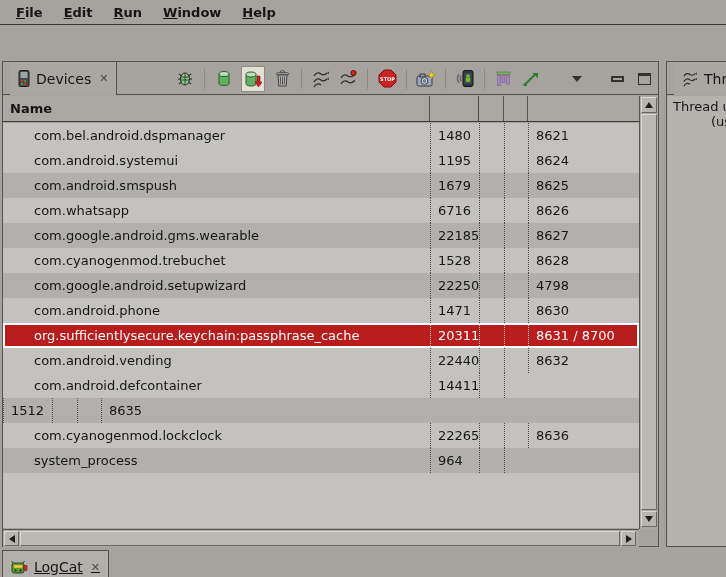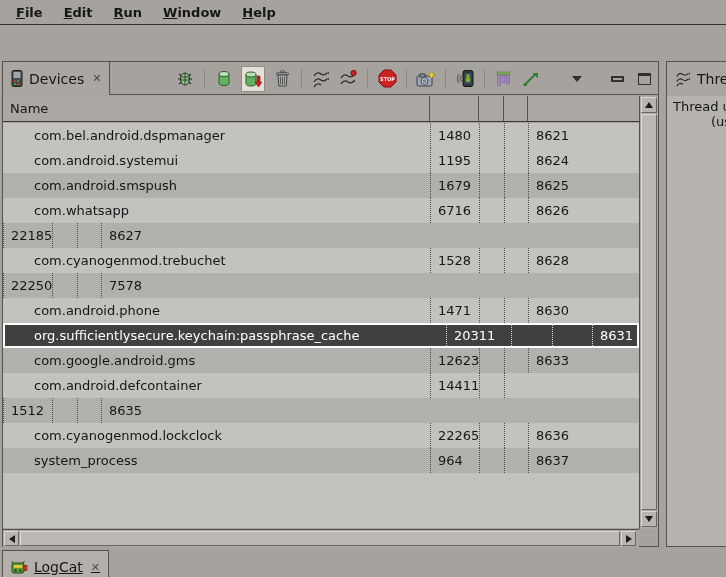--- a/index.html
+++ b/index.html
@@ -11,50 +11,50 @@
   .menubar { position:absolute; left:0; top:0; width:726px; height:25px;
              background:#a6a39e; border-bottom:1px solid #35332f;
              display:flex; align-items:center; padding-left:9px; }
   .menu-item { font-size:13px; font-weight:bold; padding:2px 7px; margin-right:7px; cursor:default; }
   .menu-item u { text-decoration:underline; }
 
   
   .devices-view { position:absolute; left:2px; top:61px; width:657px; height:486px;
                   border:1px solid #55524c; background:#a6a39e; }
   .tabbar { position:absolute; left:0; top:0; width:655px; height:33px; border-bottom:1px solid #55524c; }
-  .tab { position:absolute; left:0; top:0; height:33px; padding:0 8px; display:flex; align-items:center; gap:6px;
+  .tab { position:absolute; left:7px; top:0; height:33px; padding:0 8px; display:flex; align-items:center; gap:6px;
          background:#aaa7a2; border-right:1px solid #55524c; font-size:14px; }
   .close-x { font-size:11px; font-weight:bold; color:#4c4a46; padding-left:2px; cursor:default; }
 
   .toolbar { position:absolute; right:4px; top:0; height:33px; display:flex; align-items:center; gap:7px; }
   .tbtn { width:20px; height:22px; display:flex; align-items:center; justify-content:center; }
   .tbtn.pressed { background:#e4e0d6; border:1px solid #8f8c86; width:24px; height:26px; }
   .tsep { width:1px; height:20px; background:#8c8984; margin:0 2px; }
   .chev { width:0; height:0; border-left:5px solid transparent; border-right:5px solid transparent; border-top:6px solid #33312d; }
   .minbox { width:13px; height:6px; border:2px solid #33312d; }
   .maxbox { width:13px; height:12px; border:1px solid #33312d; border-top:3px solid #33312d; }
 
   
   .thead { position:absolute; left:0; top:34px; width:636px; height:26px; background:#aba8a3;
            border-bottom:1px solid #3e3b37; display:flex; font-size:13px; }
   .thead .hcell { border-right:1px solid #55524c; display:flex; align-items:center; }
-  .h-name { width:427px; padding-left:7px; }
+  .h-name { width:427px; padding-left:7px;font-weight:bold; }
   .h-pid  { width:49px; } .h-s1 { width:25px; } .h-s2 { width:24px; } .h-port { flex:1; border-right:none !important; }
 
   .tbody { position:absolute; left:0; top:61px; width:636px; height:405px; background:#c4c2be; }
   .trow { display:flex; width:636px; height:25px; font-size:13px; align-items:stretch; }
   .trow.odd  { background:#c4c2be; }
   .trow.even { background:#b2b0ac; }
   .cell { display:flex; align-items:center; overflow:hidden; white-space:nowrap; }
   .c-name { width:427px; padding-left:31px; }
   .c-pid  { width:49px; padding-left:7px; border-left:1px dotted #504e49; }
   .c-s1   { width:25px; border-left:1px dotted #504e49; }
   .c-s2   { width:24px; border-left:1px dotted #504e49; }
   .c-port { flex:1; padding-left:7px; border-left:1px dotted #504e49; }
-  .trow.selected { background:#404040; color:#ffffff; box-shadow:inset 0 0 0 2px #ffffff;gap:16px; }
+  .trow.selected { background:#b91c1c; color:#ffffff; box-shadow:inset 0 0 0 2px #ffffff; }
   .trow.selected .cell { border-left-color:#d8d8d8; }
 
   
   .vscroll { position:absolute; left:636px; top:34px; width:19px; height:433px; background:#aba8a3; border-left:1px solid #55524c; }
   .hscroll { position:absolute; left:0; top:467px; width:636px; height:18px; background:#aba8a3; border-top:1px solid #55524c; }
   .sbtn { position:absolute; background:#b8b5b0; border:1px solid;
           border-color:#dcd9d4 #6b6862 #6b6862 #dcd9d4; display:flex; align-items:center; justify-content:center; }
   .sthumb { position:absolute; background:#bcb9b4; border:1px solid; border-color:#dcd9d4 #6b6862 #6b6862 #dcd9d4; }
   .tri-up    { width:0;height:0;border-left:4px solid transparent;border-right:4px solid transparent;border-bottom:6px solid #1d1c1a; }
   .tri-down  { width:0;height:0;border-left:4px solid transparent;border-right:4px solid transparent;border-top:6px solid #1d1c1a; }
@@ -278,58 +278,60 @@
           <div class="cell c-port">8625</div>
         </div>
         <div class="trow odd">
           <div class="cell c-name">com.whatsapp</div>
           <div class="cell c-pid">6716</div>
           <div class="cell c-s1"></div>
           <div class="cell c-s2"></div>
           <div class="cell c-port">8626</div>
         </div>
         <div class="trow even">
+          <div class="cell c-name">com.google.android.gms.wearable</div>
           <div class="cell c-pid">22185</div>
           <div class="cell c-s1"></div>
           <div class="cell c-s2"></div>
           <div class="cell c-port">8627</div>
         </div>
         <div class="trow odd">
           <div class="cell c-name">com.cyanogenmod.trebuchet</div>
           <div class="cell c-pid">1528</div>
           <div class="cell c-s1"></div>
           <div class="cell c-s2"></div>
           <div class="cell c-port">8628</div>
         </div>
         <div class="trow even">
+          <div class="cell c-name">com.google.android.setupwizard</div>
           <div class="cell c-pid">22250</div>
           <div class="cell c-s1"></div>
           <div class="cell c-s2"></div>
-          <div class="cell c-port">7578</div>
+          <div class="cell c-port">4798</div>
         </div>
         <div class="trow odd">
           <div class="cell c-name">com.android.phone</div>
           <div class="cell c-pid">1471</div>
           <div class="cell c-s1"></div>
           <div class="cell c-s2"></div>
           <div class="cell c-port">8630</div>
         </div>
         <div class="trow even selected">
           <div class="cell c-name">org.sufficientlysecure.keychain:passphrase_cache</div>
           <div class="cell c-pid">20311</div>
           <div class="cell c-s1"></div>
           <div class="cell c-s2"></div>
           <div class="cell c-port">8631 / 8700</div>
         </div>
-        <div class="trow even">
-          <div class="cell c-name">com.google.android.gms</div>
-          <div class="cell c-pid">12623</div>
-          <div class="cell c-s1"></div>
-          <div class="cell c-s2"></div>
-          <div class="cell c-port">8633</div>
+        <div class="trow odd">
+          <div class="cell c-name">com.android.vending</div>
+          <div class="cell c-pid">22440</div>
+          <div class="cell c-s1"></div>
+          <div class="cell c-s2"></div>
+          <div class="cell c-port">8632</div>
         </div>
         <div class="trow odd">
           <div class="cell c-name">com.android.defcontainer</div>
           <div class="cell c-pid">14411</div>
           <div class="cell c-s1"></div>
           <div class="cell c-s2"></div>
         </div>
         <div class="trow even">
           <div class="cell c-pid">1512</div>
           <div class="cell c-s1"></div>
@@ -341,21 +343,20 @@
           <div class="cell c-pid">22265</div>
           <div class="cell c-s1"></div>
           <div class="cell c-s2"></div>
           <div class="cell c-port">8636</div>
         </div>
         <div class="trow even">
           <div class="cell c-name">system_process</div>
           <div class="cell c-pid">964</div>
           <div class="cell c-s1"></div>
           <div class="cell c-s2"></div>
-          <div class="cell c-port">8637</div>
         </div>
       </div>
 
     <div class="vscroll">
       <div class="sbtn" style="left:1px; top:1px; width:16px; height:16px;">
         <span class="tri-up"></span>
       </div>
       <div class="sthumb" style="left:1px; top:18px; width:16px; height:396px;"></div>
       <div class="sbtn" style="left:1px; top:415px; width:16px; height:16px;">
         <span class="tri-down"></span>

